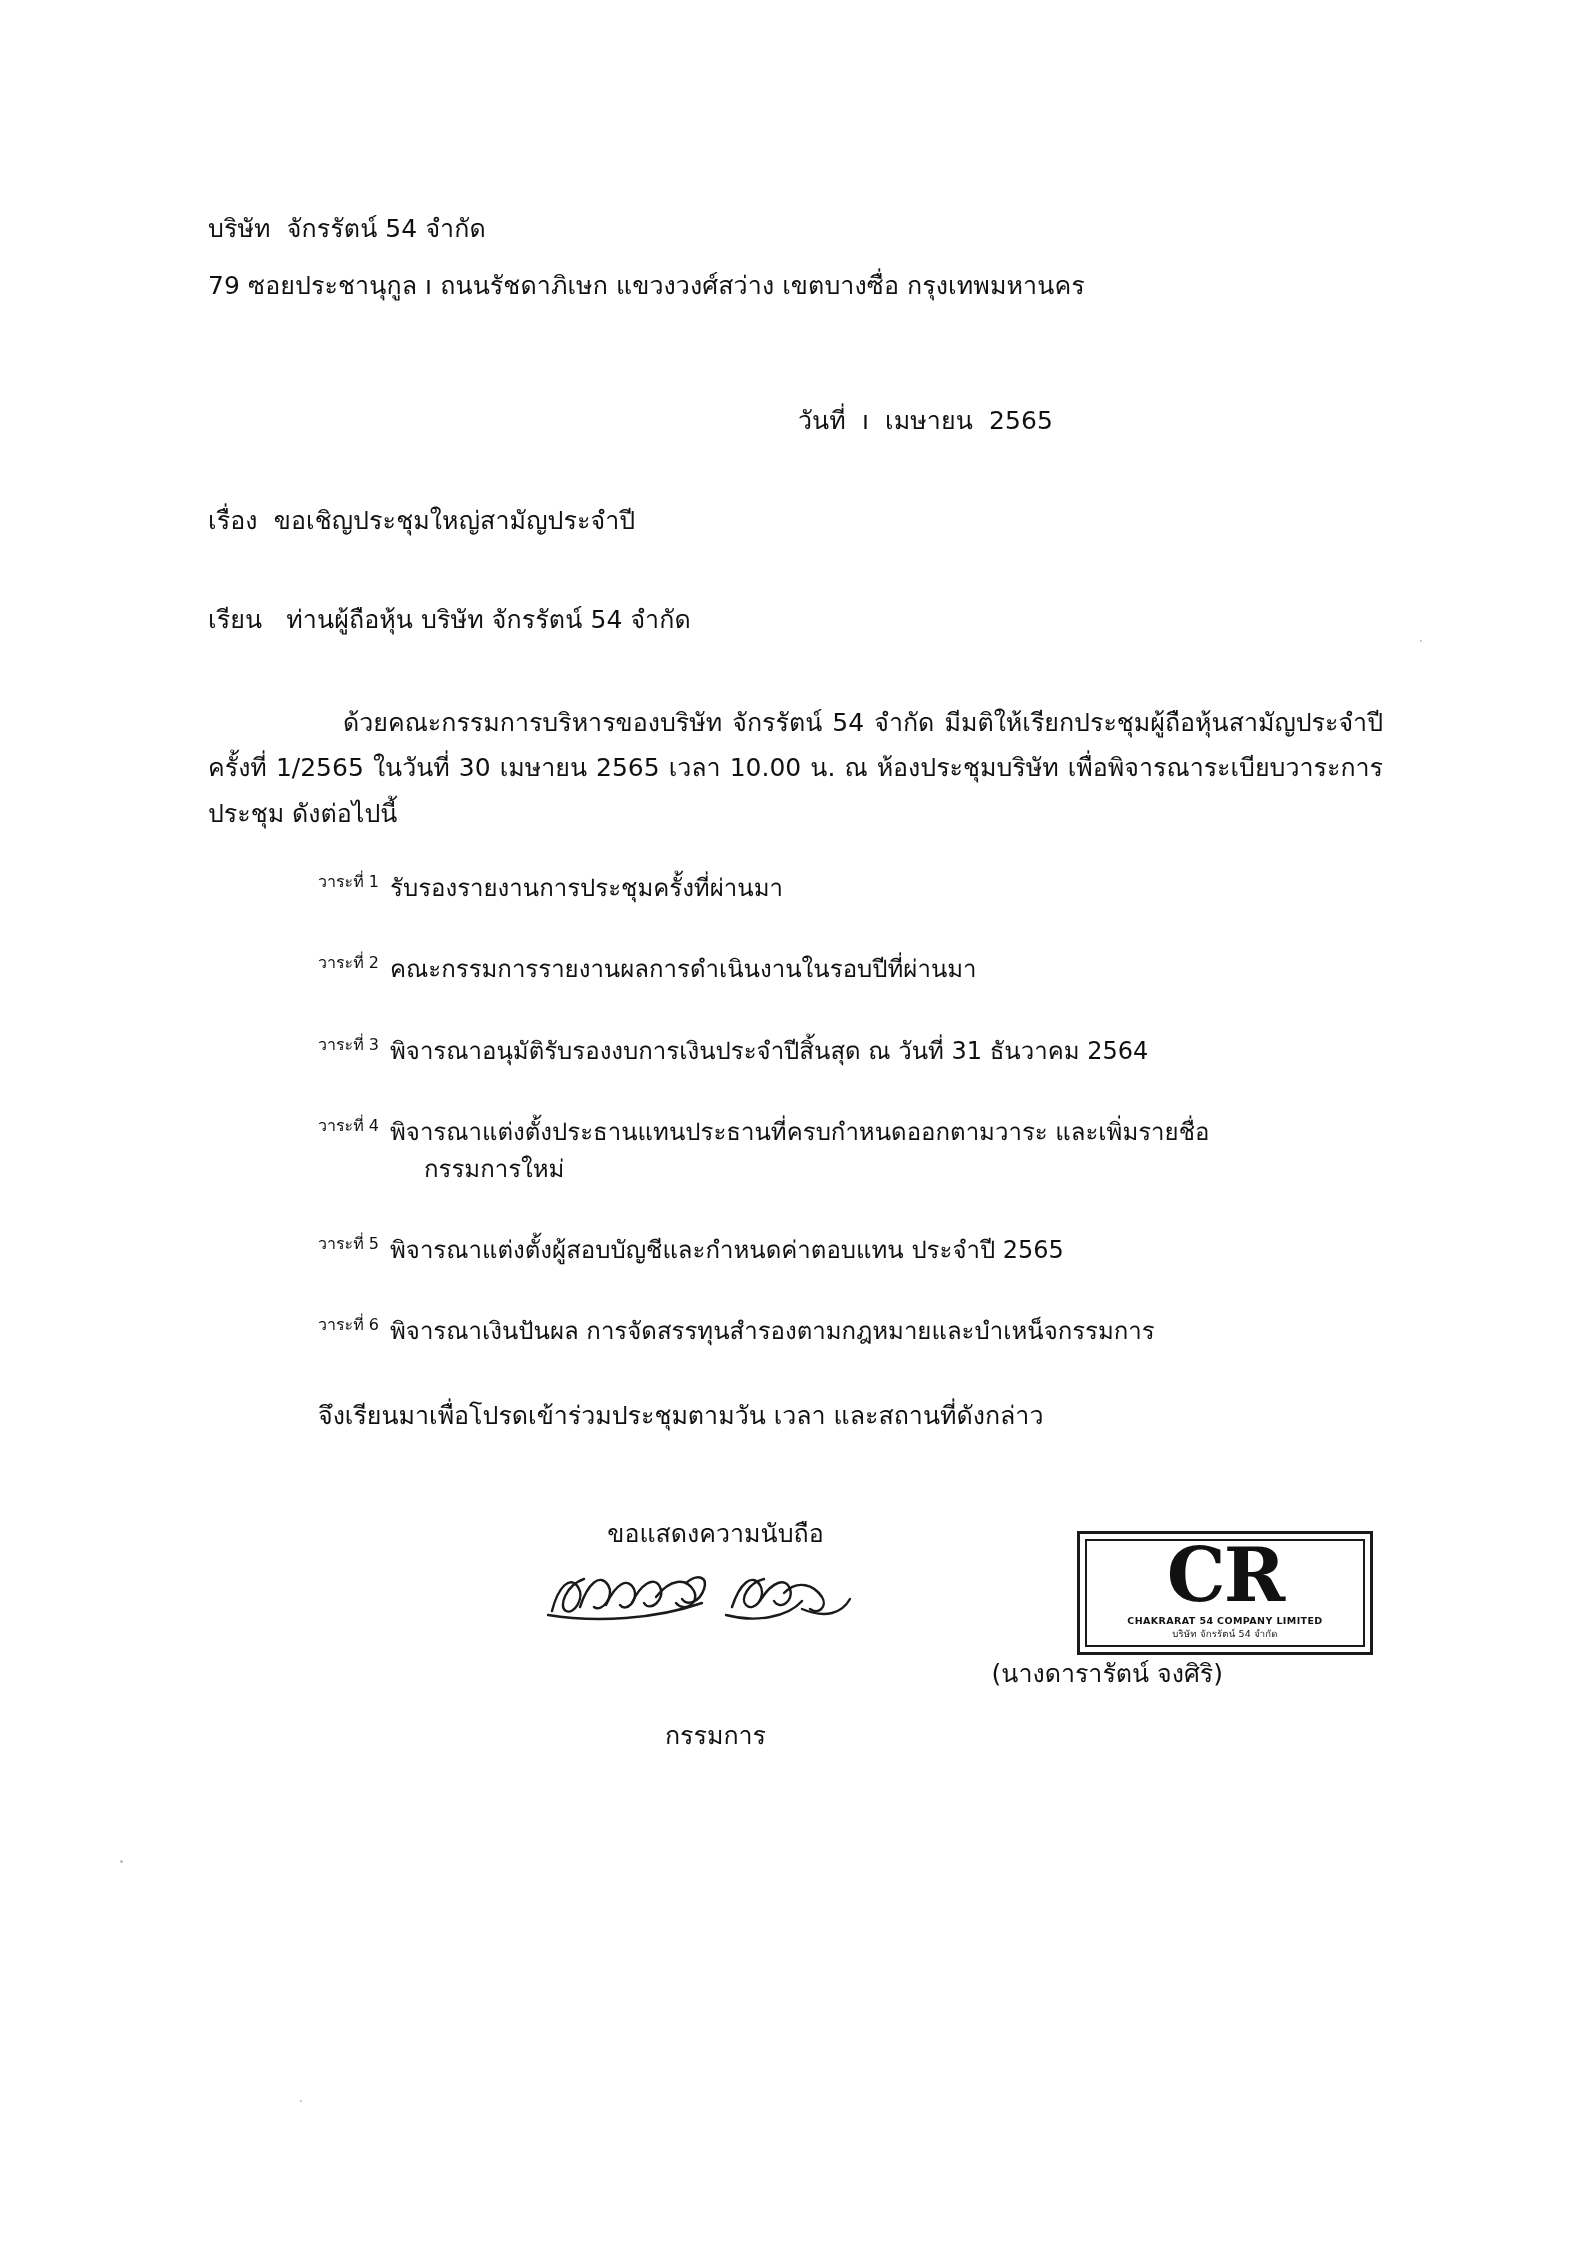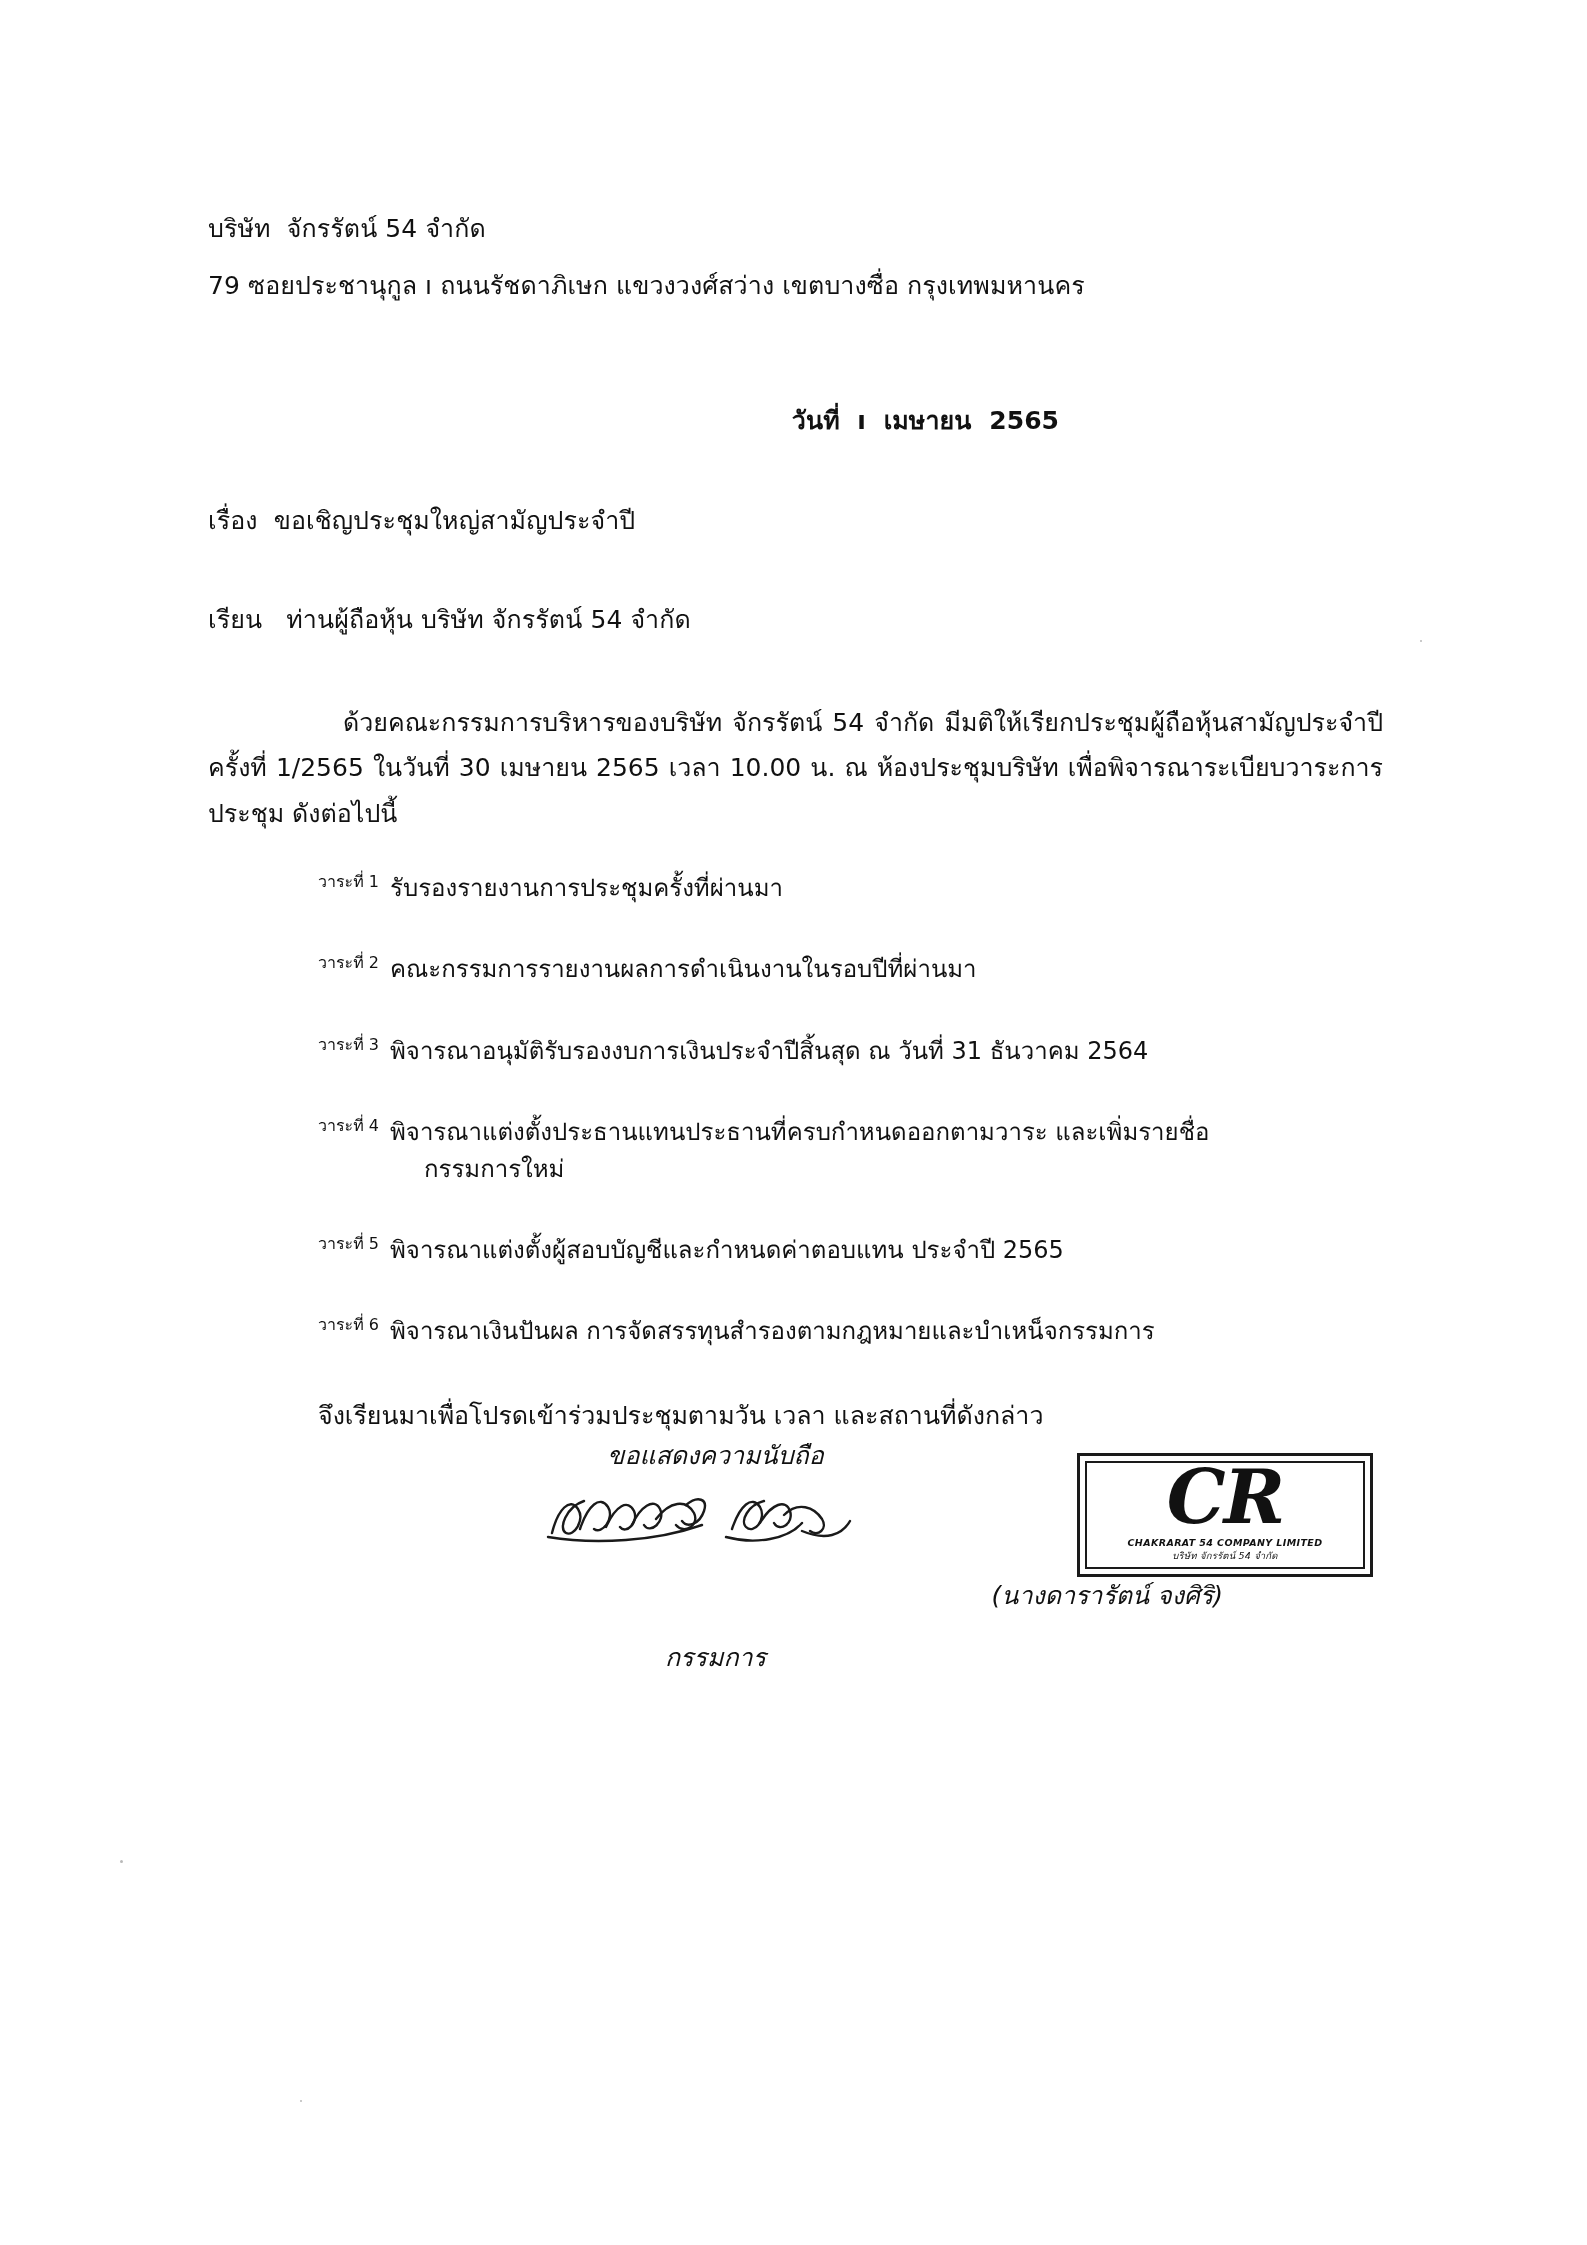--- a/index.html
+++ b/index.html
@@ -35,21 +35,20 @@
     margin-bottom: 18px;
   }
   .date-row {
     text-align: center;
     margin-top: 96px;
     margin-bottom: 0;
   }
   .date-row .line {
     display: inline-block;
     margin-left: 260px;
-    font-weight: bold;
   }
   .subject-row {
     margin-top: 62px;
   }
   .attn-row {
     margin-top: 60px;
   }
   .body-para {
     margin-top: 60px;
     font-size: 25px;
@@ -88,22 +87,22 @@
     display: block;
     padding-left: 34px;
   }
   .closing {
     margin-top: 22px;
     padding-left: 110px;
     font-size: 25px;
   }
   .signature-area {
     position: relative;
+    margin-top: 78px;
     height: 300px;
-    font-style: italic;
   }
   .regards {
     text-align: center;
     font-size: 25px;
     padding-right: 160px;
   }
   .sig-scribble {
     position: relative;
     height: 96px;
     padding-right: 160px;

